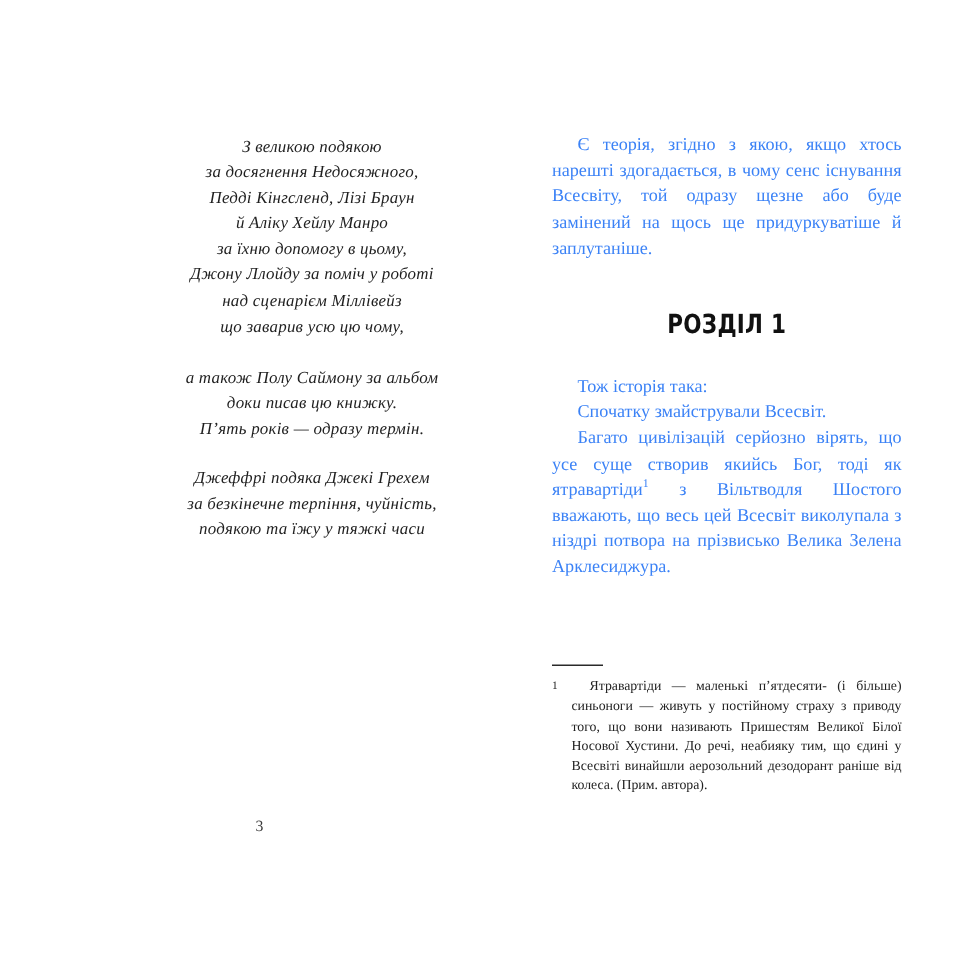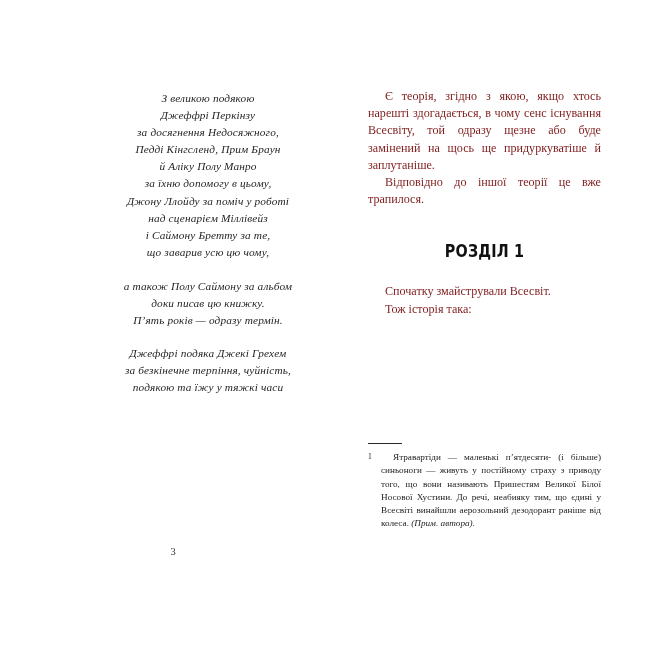--- a/index.html
+++ b/index.html
@@ -64,21 +64,21 @@
     left: 43px;
     top: 88px;
     width: 233px;
   }
   .para {
     margin: 0;
     text-align: justify;
     text-align-last: left;
     font-size: 12.1px;
     line-height: 17.2px;
-    color: #7f1d1d;
+    color: #3b82f6;
     text-indent: 17px;
     hyphens: manual;
   }
   .para.last-just {
     text-align: justify;
   }
   .chapter-title {
     margin: 0;
     text-align: center;
     font-family: "DejaVu Sans", "Liberation Sans", sans-serif;
@@ -118,21 +118,20 @@
     left: 0;
     top: -1px;
     font-size: 7.6px;
     color: #222222;
   }
   .footnote-text {
     display: block;
     text-indent: 12px;
   }
   .footnote-note {
-    font-style: italic;
   }
   .sup-ref {
     font-size: 0.65em;
     vertical-align: super;
     line-height: 0;
   }
 
   
   .folio {
     position: absolute;
@@ -150,28 +149,26 @@
 <body>
 
 <div class="spread">
 
   <div class="page-left">
 
     <div class="dedication">
 
       <div class="ded-block">
         <div>З великою подякою</div>
-        <div>Джеффрі Перкінзу</div>
         <div>за досягнення Недосяжного,</div>
-        <div>Педді Кінгсленд, Прим Браун</div>
-        <div>й Аліку Полу Манро</div>
+        <div>Педді Кінгсленд, Лізі Браун</div>
+        <div>й Аліку Хейлу Манро</div>
         <div>за їхню допомогу в цьому,</div>
         <div>Джону Ллойду за поміч у роботі</div>
         <div>над сценарієм Міллівейз</div>
-        <div>і Саймону Бретту за те,</div>
         <div>що заварив усю цю чому,</div>
       </div>
 
       <div class="ded-gap"></div>
 
       <div class="ded-block">
         <div>а також Полу Саймону за альбом</div>
         <div>доки писав цю книжку.</div>
         <div>П’ять років — одразу термін.</div>
       </div>
@@ -187,29 +184,29 @@
     </div>
 
     <div class="folio folio-left">3</div>
   </div>
 
   <div class="page-right">
 
     <div class="rp-body">
 
       <p class="para">Є теорія, згідно з якою, якщо хтось нарешті здогадається, в чому сенс існування Всесвіту, той одразу щезне або буде замінений на щось ще придуркуватіше й заплутаніше.</p>
-      <p class="para">Відповідно до іншої теорії це вже трапилося.</p>
 
       <div class="chapter-spacer-top"></div>
       <h2 class="chapter-title">РОЗДІЛ 1</h2>
       <div class="chapter-spacer-bottom"></div>
 
+      <p class="para">Тож історія така:</p>
       <p class="para">Спочатку змайстрували Всесвіт.</p>
-      <p class="para">Тож історія така:</p>
-
+
+      <p class="para last-just"><span>Багато цивілізацій серйозно вірять, що усе суще створив якийсь Бог, тоді як ятравартіди</span><sup class="sup-ref">1</sup><span> з Вільтводля Шостого вважають, що весь цей Всесвіт виколупала з ніздрі потвора на прізвисько Велика Зелена Арклесиджура.</span></p>
 
     </div>
 
     <div class="footnote">
       <div class="footnote-rule"></div>
       <div class="footnote-body">
         <span class="footnote-marker">1</span>
         <span class="footnote-text"><span>Ятравартіди — маленькі п’ятдесяти- (і більше) синьоноги — живуть у постійному страху з приводу того, що вони називають Пришестям Великої Білої Носової Хустини. До речі, неабияку тим, що єдині у Всесвіті винайшли аерозольний дезодорант раніше від колеса. </span><span class="footnote-note">(Прим. автора).</span></span>
       </div>
     </div>

